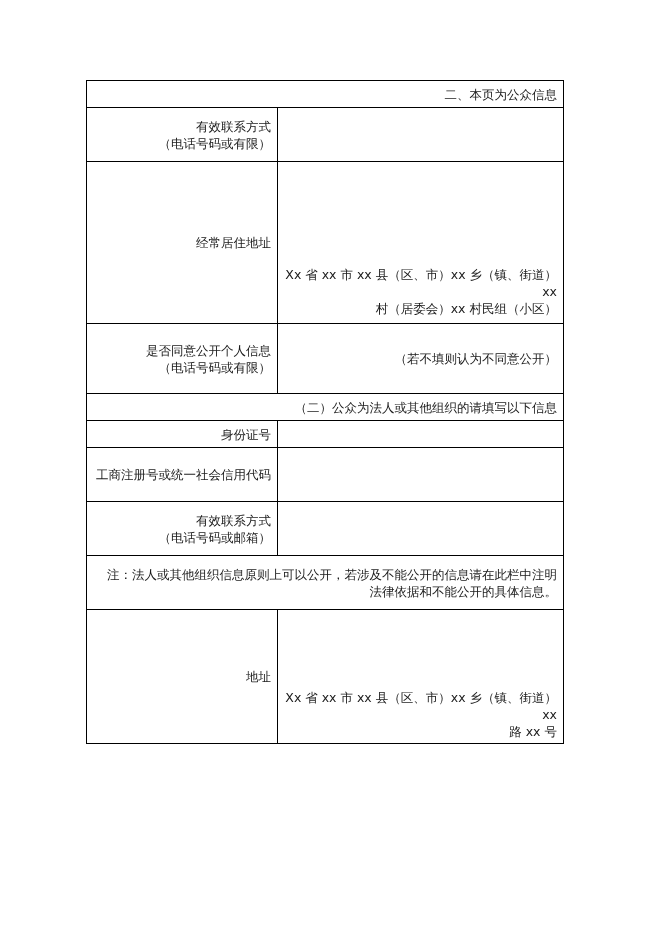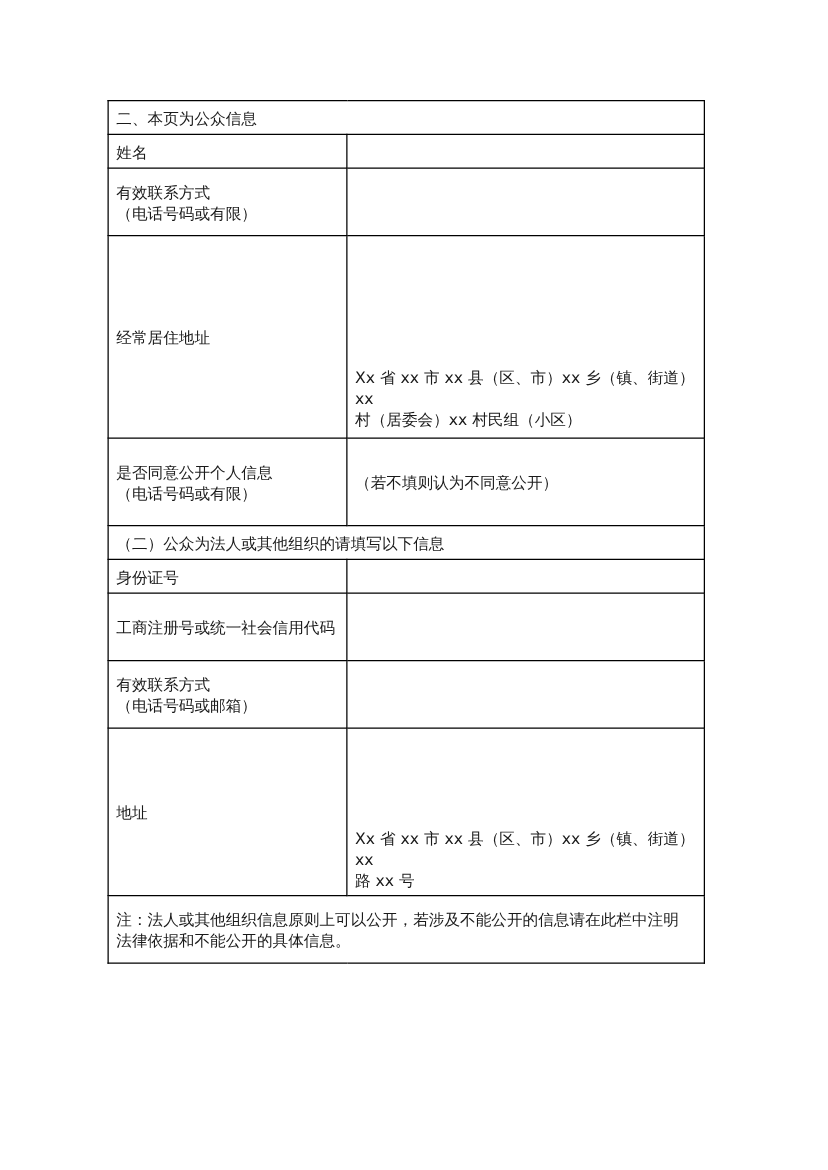--- a/index.html
+++ b/index.html
@@ -1,17 +1,17 @@
 <!DOCTYPE html>
 <html><head>
 <meta charset="utf-8">
 <style>
   html, body { margin: 0; padding: 0; background: #ffffff; }
   body { width: 662px; height: 936px; position: relative; font-family: "DejaVu Sans", "Liberation Sans", sans-serif; color: #1a1a1a; }
-  .doc-table { position: absolute; left: 86px; top: 80px; width: 388px; border-collapse: collapse; table-layout: fixed; font-size: 12.5px; line-height: 17px; }
+  .doc-table { position: absolute; left: 86px; top: 80px; width: 388px; border-collapse: collapse; table-layout: fixed; font-size: 12.5px; line-height: 17px; text-align: right; }
   .doc-table td { border: 1.5px solid #000; padding: 0 6px; vertical-align: middle; }
   .col-label { width: 191px; }
   .col-value { width: 286px; }
   .full { padding-left: 6px; }
   .h27 { height: 26px; }
   .h54 { height: 53px; margin-top: 48px; }
   .h162 { height: 161px; }
   .h70 { height: 69px; }
   .h134 { height: 133px; }
   .val-addr { vertical-align: top; }
@@ -25,24 +25,20 @@
 <body>
 
 <table class="doc-table">
   <colgroup>
       <col class="col-label">
       <col class="col-value">
     </colgroup>
   <tbody>
       <tr>
     <td colspan="2" class="h27 full">二、本页为公众信息</td>
-  </tr>
-  <tr>
-    <td class="h27">姓名</td>
-    <td class="h27"></td>
   </tr>
   <tr>
     <td class="h54">
       <span class="line">有效联系方式</span>
       <span class="line">（电话号码或有限）</span>
     </td>
     <td class="h54"></td>
   </tr>
   <tr>
     <td class="h162">经常居住地址</td>
@@ -74,28 +70,28 @@
     <td class="h54"></td>
   </tr>
   <tr>
     <td class="h54">
       <span class="line">有效联系方式</span>
       <span class="line">（电话号码或邮箱）</span>
     </td>
     <td class="h54"></td>
   </tr>
   <tr>
+    <td colspan="2" class="note">
+      <span class="line">注：法人或其他组织信息原则上可以公开，若涉及不能公开的信息请在此栏中注明</span>
+      <span class="line">法律依据和不能公开的具体信息。</span>
+    </td>
+  </tr>
+  <tr>
     <td class="h134">地址</td>
     <td class="h134 val-addr">
       <span class="addr-text2">
         <span class="line">Xx 省 xx 市 xx 县（区、市）xx 乡（镇、街道）xx</span>
         <span class="line">路 xx 号</span>
       </span>
     </td>
   </tr>
-  <tr>
-    <td colspan="2" class="note">
-      <span class="line">注：法人或其他组织信息原则上可以公开，若涉及不能公开的信息请在此栏中注明</span>
-      <span class="line">法律依据和不能公开的具体信息。</span>
-    </td>
-  </tr>
 </tbody>
   </table>
 
 </body></html>

